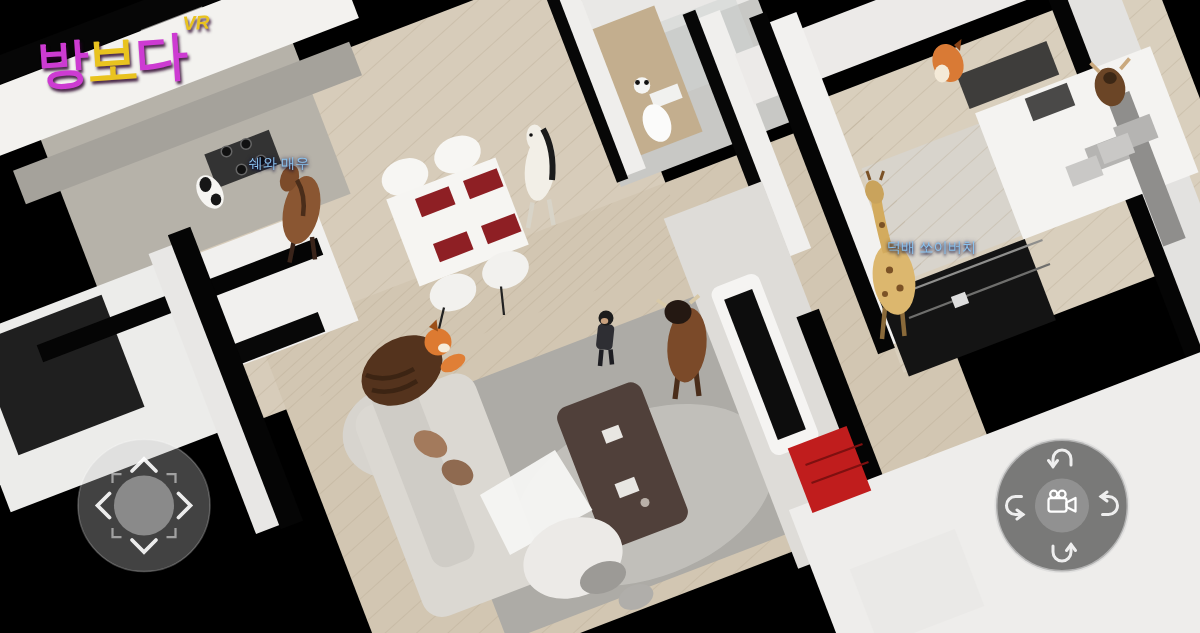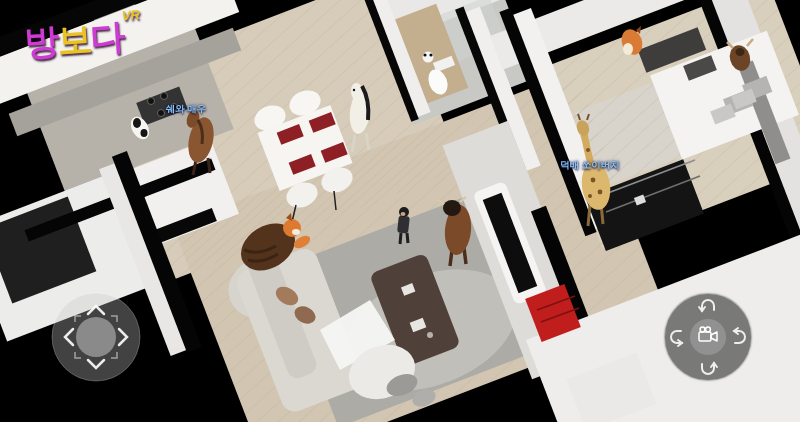--- a/index.html
+++ b/index.html
@@ -26,26 +26,26 @@
   }
   .logo .magenta{color:var(--brand-magenta);}
   .logo .yellow{color:var(--brand-yellow);}
   .logo .badge{
     font-size:13px;vertical-align:28px;letter-spacing:0;
     color:var(--brand-yellow);font-style:italic;font-weight:bold;
   }
   
   .nametag{
     position:absolute;z-index:20;transform:translateX(-50%);
-    font-size:9.5px;font-weight:bold;color:var(--nametag-blue);
+    font-size:9.5px;font-weight:normal;color:var(--nametag-blue);
     text-shadow:0 1px 2px rgba(0,0,40,.95),0 0 3px rgba(0,0,60,.8);
     white-space:nowrap;
   }
   #nametag-1{left:186px;top:103px;}
-  #nametag-2{left:590px;top:159px;}
+  #nametag-2{left:621px;top:159px;}
   
   .joystick{position:absolute;z-index:40;}
   #move-joystick{left:51px;top:292px;width:90px;height:90px;}
   #camera-joystick{left:662px;top:291px;width:92px;height:92px;}
 </style>
 </head>
 <body>
 
 <div id="stage">
 

